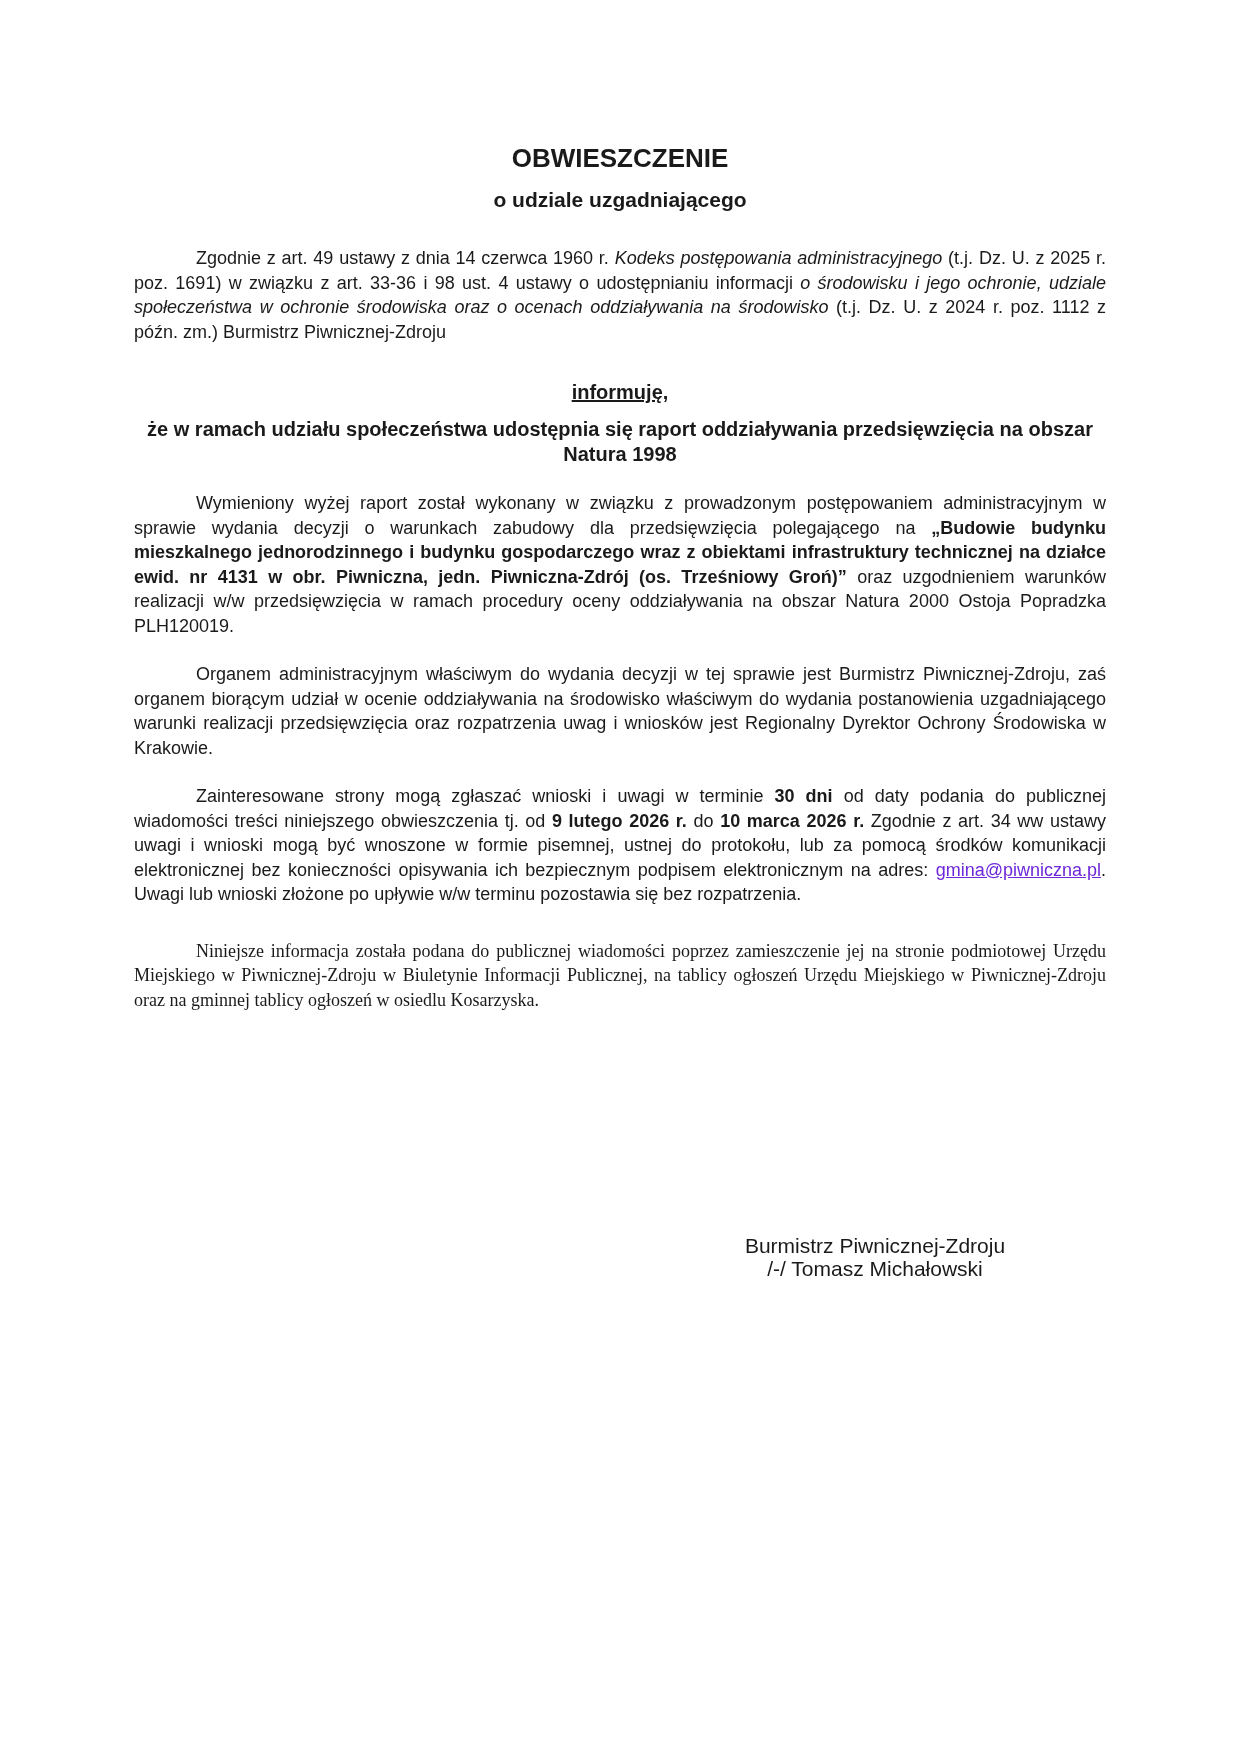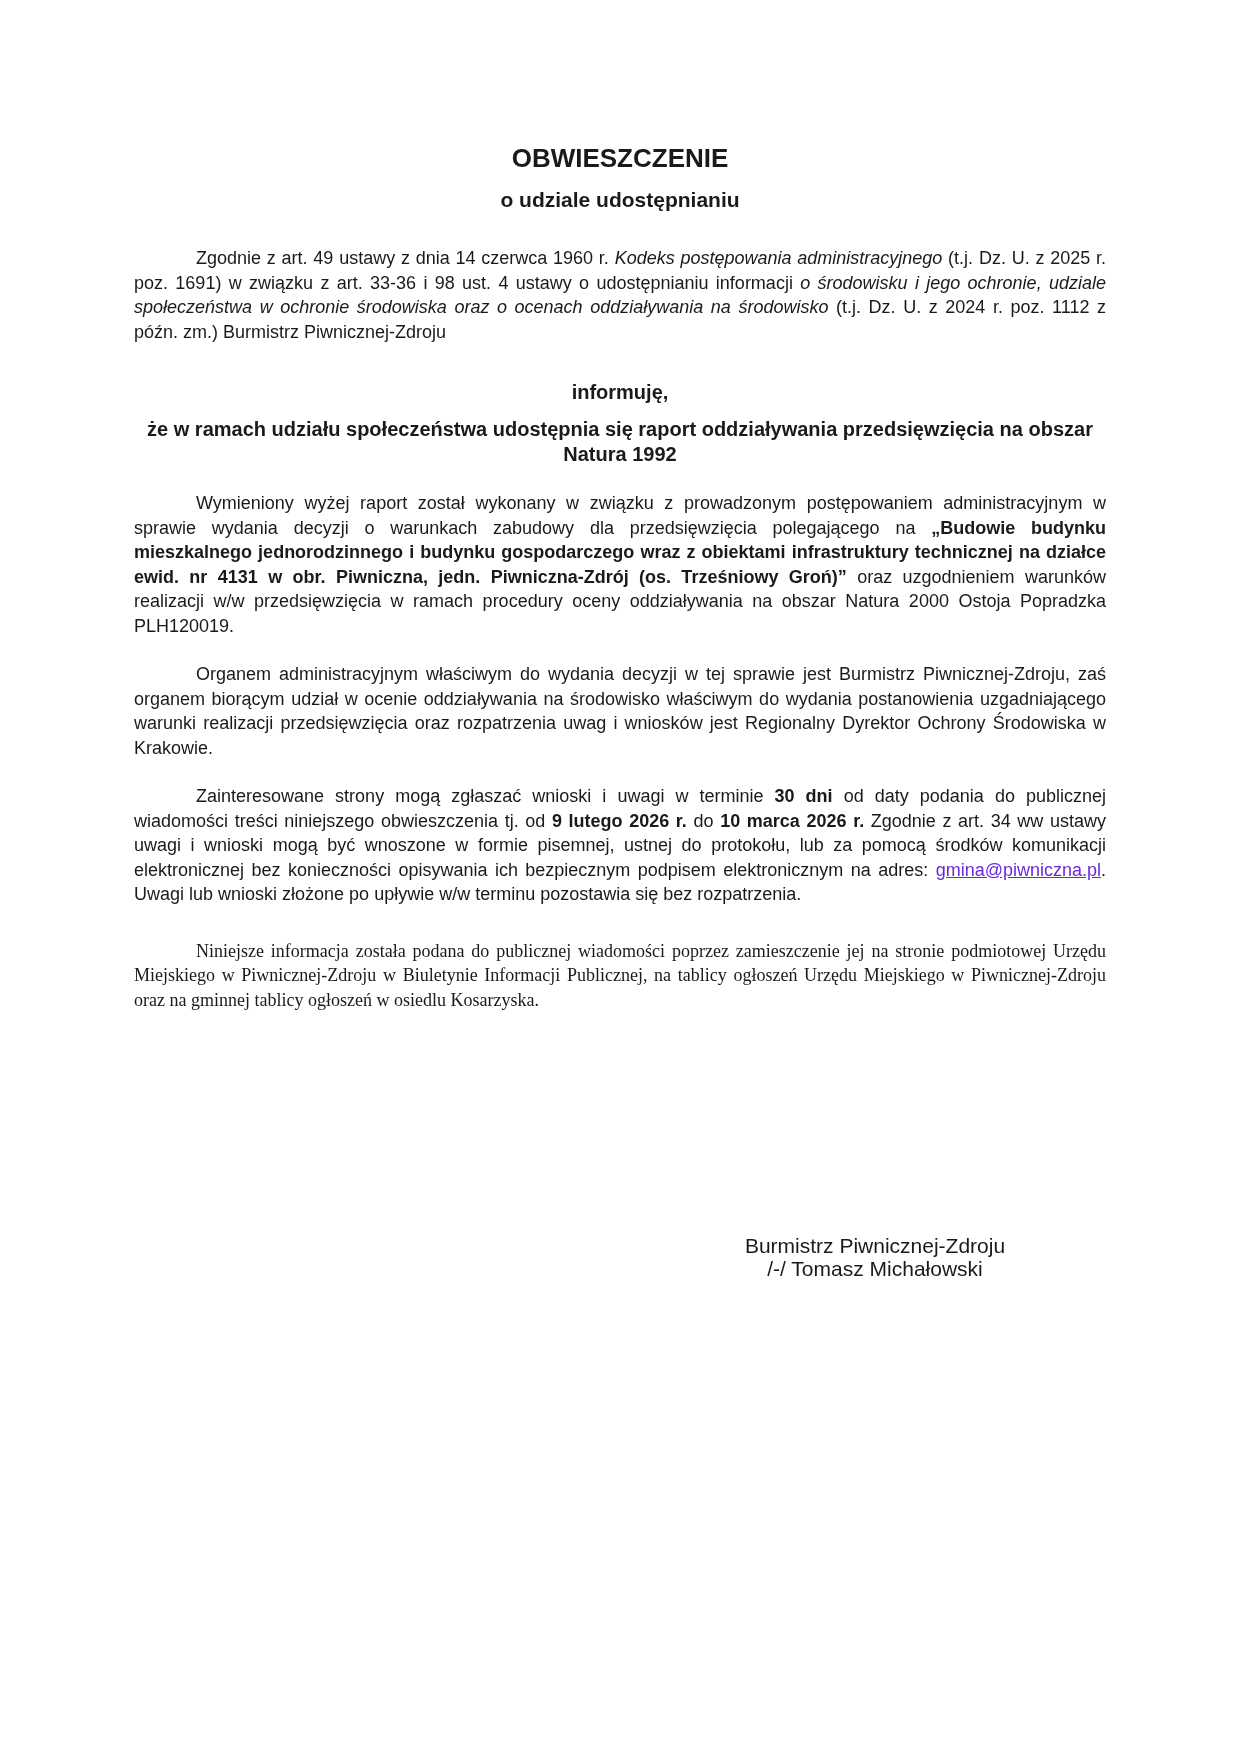--- a/index.html
+++ b/index.html
@@ -16,26 +16,26 @@
   .link { color: #6d28d9; text-decoration: underline; }
   sup { font-size: 11px; line-height: 0; }
   .sig { position: absolute; left: 700px; top: 1234px; width: 350px; text-align: center;
          font-size: 21px; line-height: 23px; }
 </style>
 </head>
 <body>
 
 <div class="page">
   <h1 class="title">OBWIESZCZENIE</h1>
-  <div class="subtitle">o udziale udostępnianiu</div>
+  <div class="subtitle">o udziale uzgadniającego</div>
 
   <p class="indent" style="margin-top:34px;"><span>Zgodnie z art. 49 ustawy z dnia 14 czerwca 1960 r. </span><span class="i">Kodeks postępowania administracyjnego</span><span> (t.j. Dz. U. z 2025 r. poz. 1691) w związku z art. 33-36 i 98 ust. 4 ustawy o udostępnianiu informacji </span><span class="i">o środowisku i jego ochronie, udziale społeczeństwa w ochronie środowiska oraz o ocenach oddziaływania na środowisko</span><span> (t.j. Dz. U. z 2024 r. poz. 1112 z późn. zm.) Burmistrz Piwnicznej-Zdroju</span></p>
 
-  <div class="center-bold" style="margin-top:36px;">informuję,</div>
-  <div class="center-bold" style="margin-top:12px; padding:0 2px;">że w ramach udziału społeczeństwa udostępnia się raport oddziaływania przedsięwzięcia na obszar Natura 1992</div>
+  <div class="center-bold" style="margin-top:36px;text-decoration:underline;">informuję,</div>
+  <div class="center-bold" style="margin-top:12px; padding:0 2px;">że w ramach udziału społeczeństwa udostępnia się raport oddziaływania przedsięwzięcia na obszar Natura 1998</div>
 
   <p class="indent" style="margin-top:24px;"><span>Wymieniony wyżej raport został wykonany w związku z prowadzonym postępowaniem administracyjnym w sprawie wydania decyzji o warunkach zabudowy dla przedsięwzięcia polegającego na </span><span class="b">„Budowie budynku mieszkalnego jednorodzinnego i budynku gospodarczego wraz z obiektami infrastruktury technicznej na działce ewid. nr 4131 w obr. Piwniczna, jedn. Piwniczna-Zdrój (os. Trześniowy Groń)”</span><span> oraz uzgodnieniem warunków realizacji w/w przedsięwzięcia w ramach procedury oceny oddziaływania na obszar Natura 2000 Ostoja Popradzka PLH120019.</span></p>
 
   <p class="indent" style="margin-top:24px;">Organem administracyjnym właściwym do wydania decyzji w tej sprawie jest Burmistrz Piwnicznej-Zdroju, zaś organem biorącym udział w ocenie oddziaływania na środowisko właściwym do wydania postanowienia uzgadniającego warunki realizacji przedsięwzięcia oraz rozpatrzenia uwag i wniosków jest Regionalny Dyrektor Ochrony Środowiska w Krakowie.</p>
 
 
   <p class="indent" style="margin-top:24px;"><span>Zainteresowane strony mogą zgłaszać wnioski i uwagi w terminie </span><span class="b">30 dni</span><span> od daty podania do publicznej wiadomości treści niniejszego obwieszczenia tj. od </span><span class="b">9 lutego 2026 r.</span><span> do </span><span class="b">10 marca 2026 r.</span><span> Zgodnie z art. 34 ww ustawy uwagi i wnioski mogą być wnoszone w formie pisemnej, ustnej do protokołu, lub za pomocą środków komunikacji elektronicznej bez konieczności opisywania ich bezpiecznym podpisem elektronicznym na adres: </span><a class="link">gmina@piwniczna.pl</a><span>. Uwagi lub wnioski złożone po upływie w/w terminu pozostawia się bez rozpatrzenia.</span></p>
 
   <p class="indent" style="margin-top:32px;font-family:Liberation Serif, serif;">Niniejsze informacja została podana do publicznej wiadomości poprzez zamieszczenie jej na stronie podmiotowej Urzędu Miejskiego w Piwnicznej-Zdroju w Biuletynie Informacji Publicznej, na tablicy ogłoszeń Urzędu Miejskiego w Piwnicznej-Zdroju oraz na gminnej tablicy ogłoszeń w osiedlu Kosarzyska.</p>
 </div>

